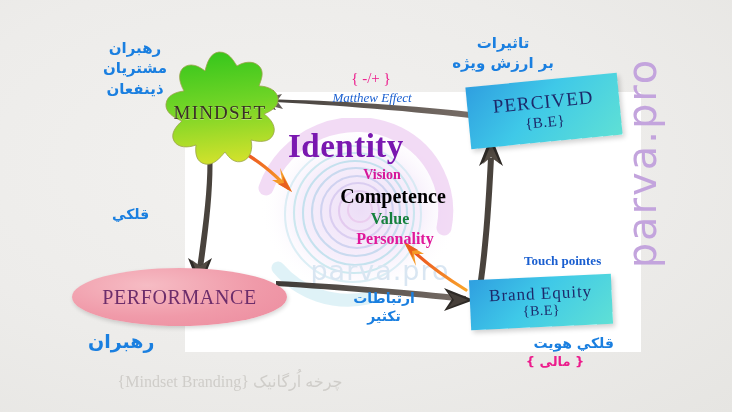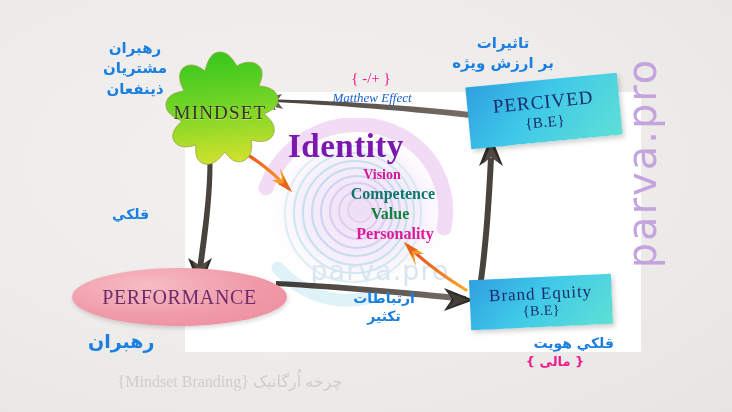--- a/index.html
+++ b/index.html
@@ -65,21 +65,21 @@
   
   .idtitle{
     left:288px;top:128px;
     font-family:"Liberation Serif",serif;font-weight:bold;
     font-size:33px;color:#7a18b0;letter-spacing:.5px;
   }
   .idlist{left:312px;top:166px;width:140px;text-align:center;
     font-family:"Liberation Serif",serif;font-weight:bold;color:#e0179a;}
   .idlist div{line-height:1.25;}
   .id-vision{font-size:14px;color:#d6179a;}
-  .id-comp{font-size:16px;color:#0f766e;margin-left:22px;}
+  .id-comp{font-size:20px;color:#000000;margin-left:22px;}
   .id-value{font-size:16px;color:#15803d;margin-left:16px;}
   .id-pers{font-size:16px;color:#e0179a;margin-left:26px;}
   .id-orig{font-size:14px;color:#d6179a;margin-top:2px;margin-left:-14px;}
 
   
   .fa{font-family:"DejaVu Sans",sans-serif;color:#1a7fe0;font-weight:bold;direction:rtl;}
   .fa-lead{left:89px;top:38px;width:92px;text-align:center;font-size:15px;line-height:1.35;}
   .fa-tasmim{left:112px;top:206px;font-size:14px;}
   .fa-amalkard{left:88px;top:330px;font-size:19px;}
   .fa-ertebat{left:330px;top:289px;width:108px;text-align:center;font-size:14px;line-height:1.3;}
@@ -247,17 +247,18 @@
   <div class="abs fa fa-ertebat">
     <div class="nosel">ارتباطات</div>
     <div class="nosel">تکثیر</div>
   </div>
 
   <div class="abs fa fa-ghalaki nosel">قلكي هويت</div>
   <div class="abs fa-mali nosel" style="font-family:'DejaVu Sans',sans-serif;font-weight:bold;direction:rtl;">{ مالی }</div>
 
   <div class="abs plusminus nosel">{ -/+ }</div>
   <div class="abs matthew nosel">Matthew Effect</div>
+  <div class="abs touch nosel">Touch pointes</div>
 
   <div class="abs wm-side nosel">parva.pro</div>
   <div class="abs caption nosel">چرخه اُرگانیک {Mindset Branding}</div>
 
 </div>
 
 </body></html>

